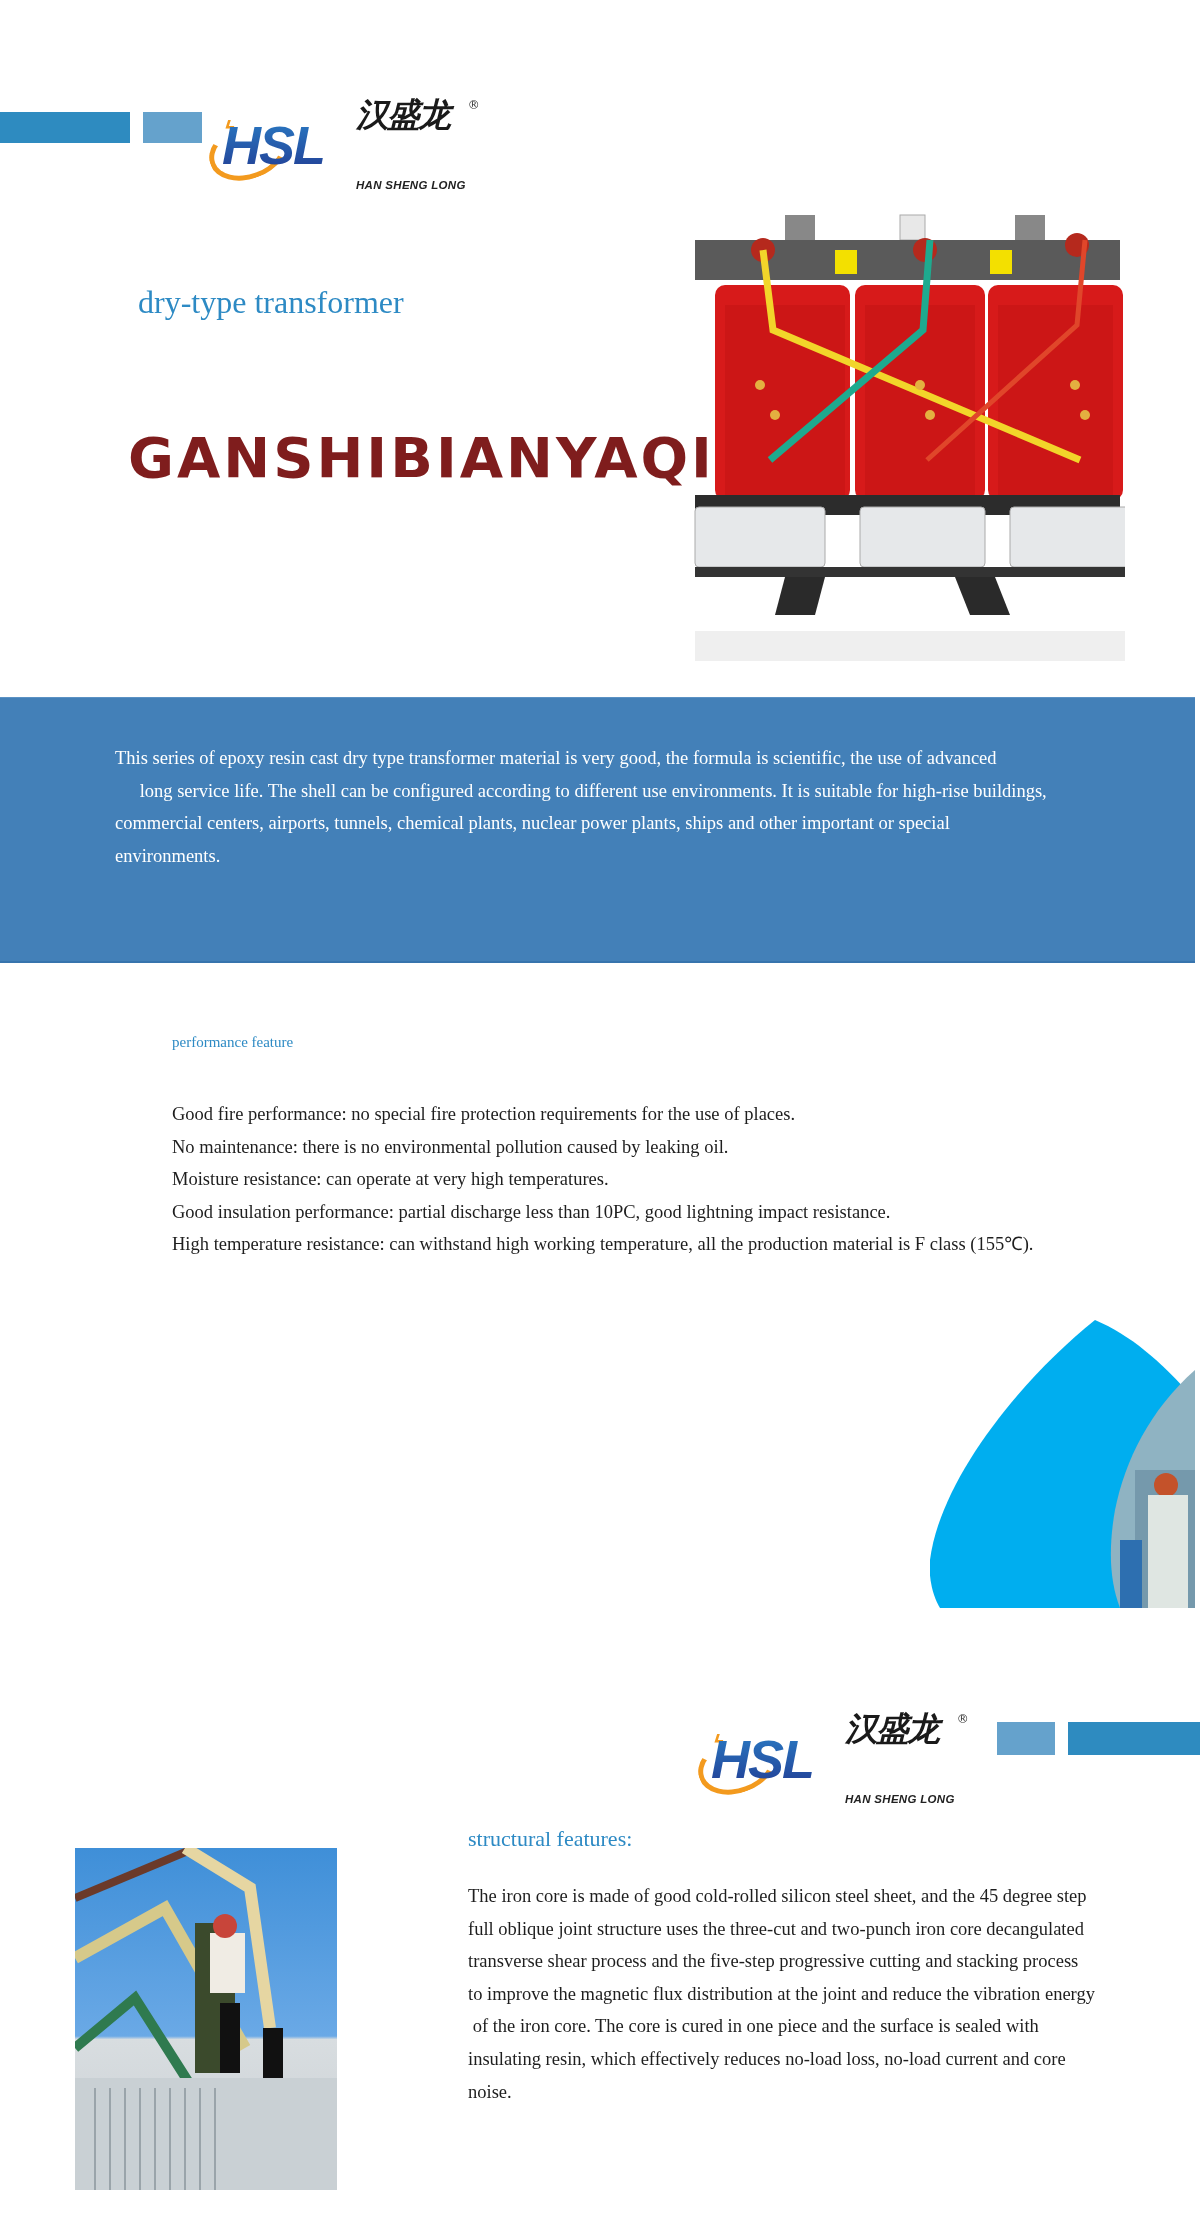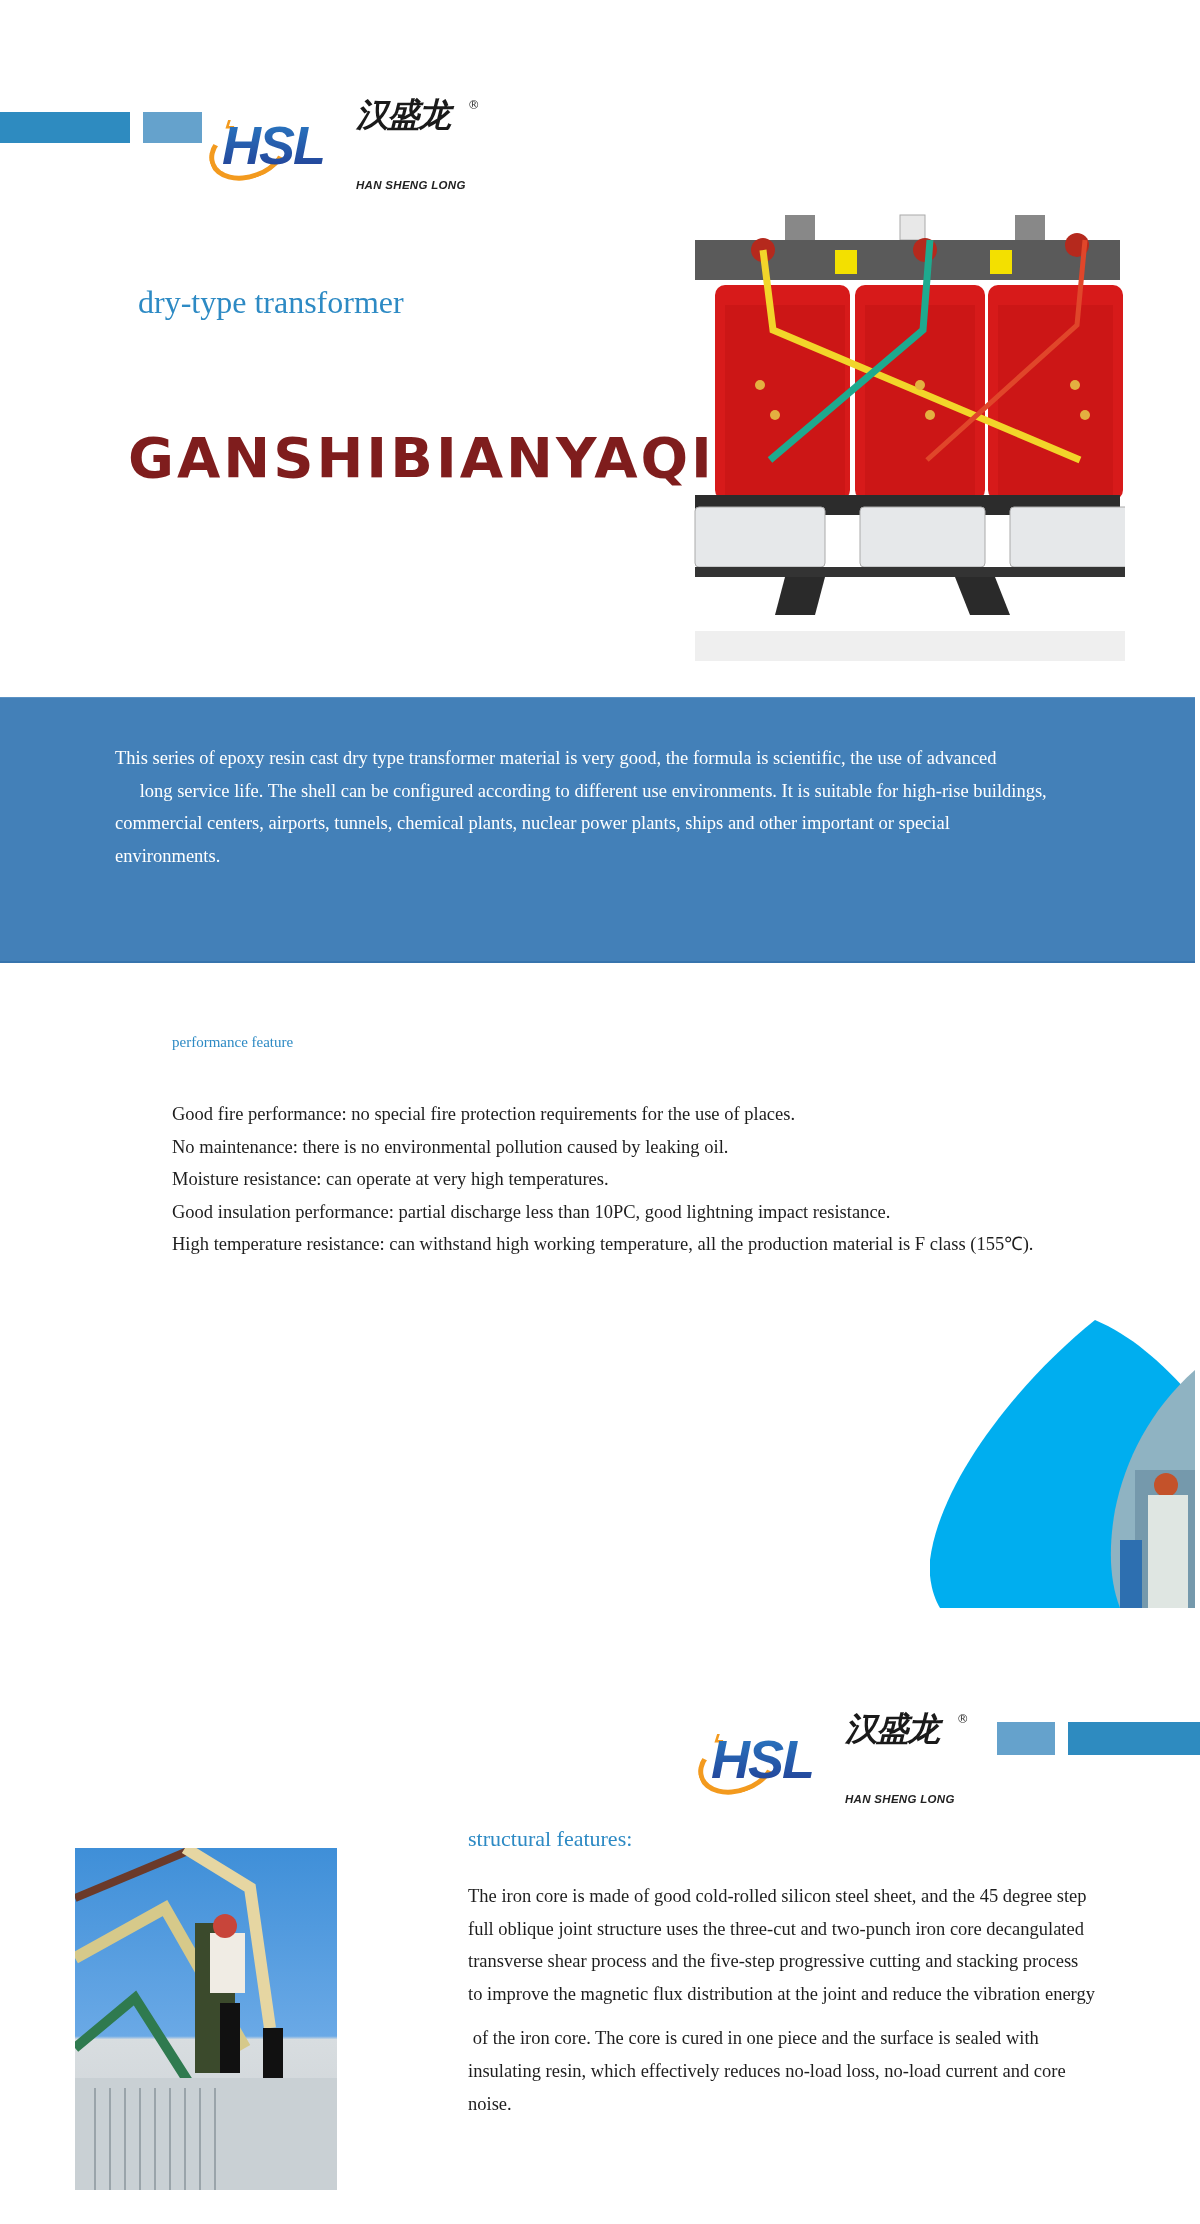--- a/index.html
+++ b/index.html
@@ -170,16 +170,16 @@
     </g>
   </svg>
 </div>
 
 <div class="abs title-blue" style="left:468px;top:1826px;font-size:22px;">structural features:</div>
 <div class="abs para" style="left:468px;top:1880px;width:700px;">
   <div>The iron core is made of good cold-rolled silicon steel sheet, and the 45 degree step</div>
   <div>full oblique joint structure uses the three-cut and two-punch iron core decangulated</div>
   <div>transverse shear process and the five-step progressive cutting and stacking process</div>
   <div>to improve the magnetic flux distribution at the joint and reduce the vibration energy</div>
-  <div style="white-space:pre;margin-top:12px;"> of the iron core. The core is cured in one piece and the surface is sealed with</div>
+  <div style="white-space:pre;"> of the iron core. The core is cured in one piece and the surface is sealed with</div>
   <div>insulating resin, which effectively reduces no-load loss, no-load current and core</div>
   <div>noise.</div>
 </div>
 
 </body></html>

